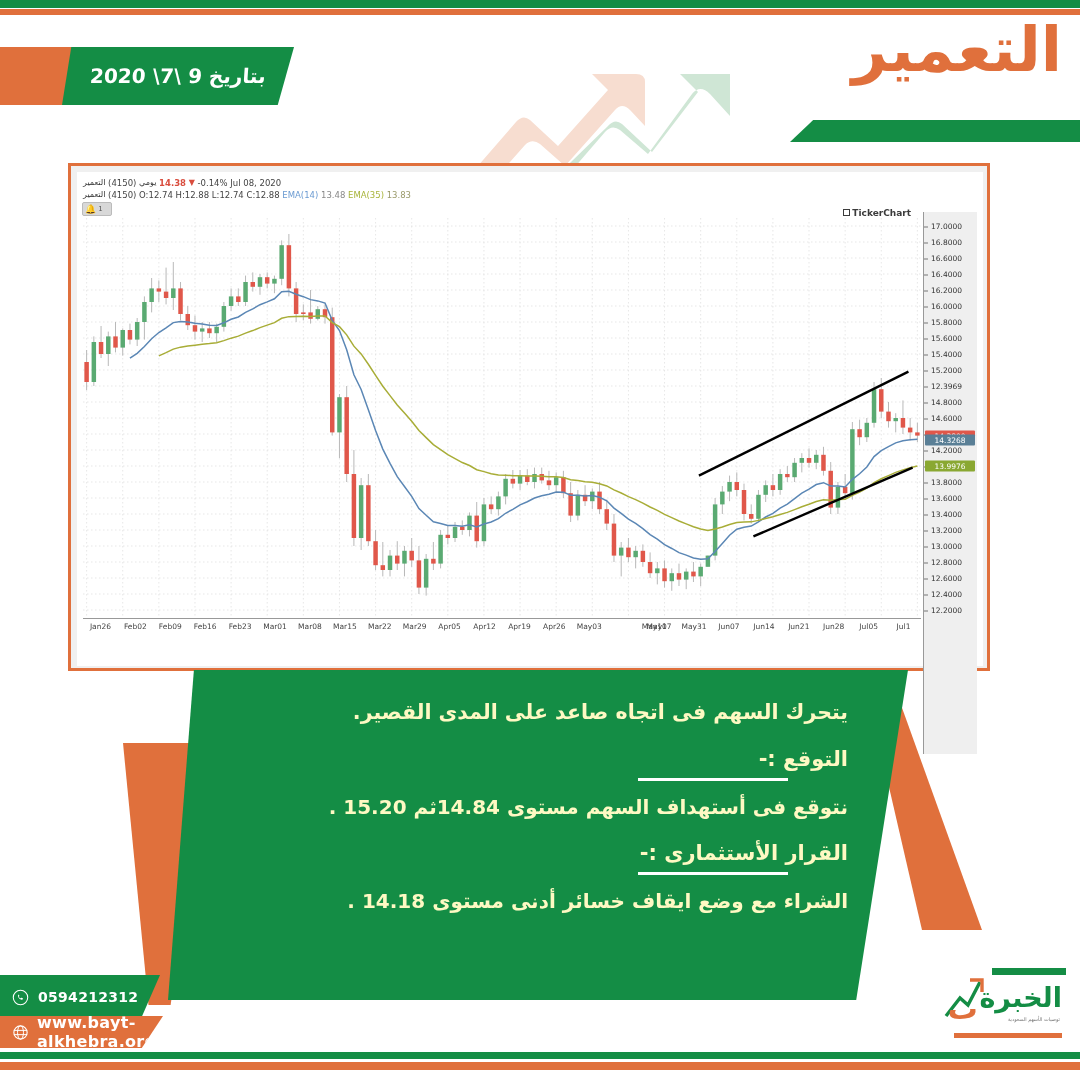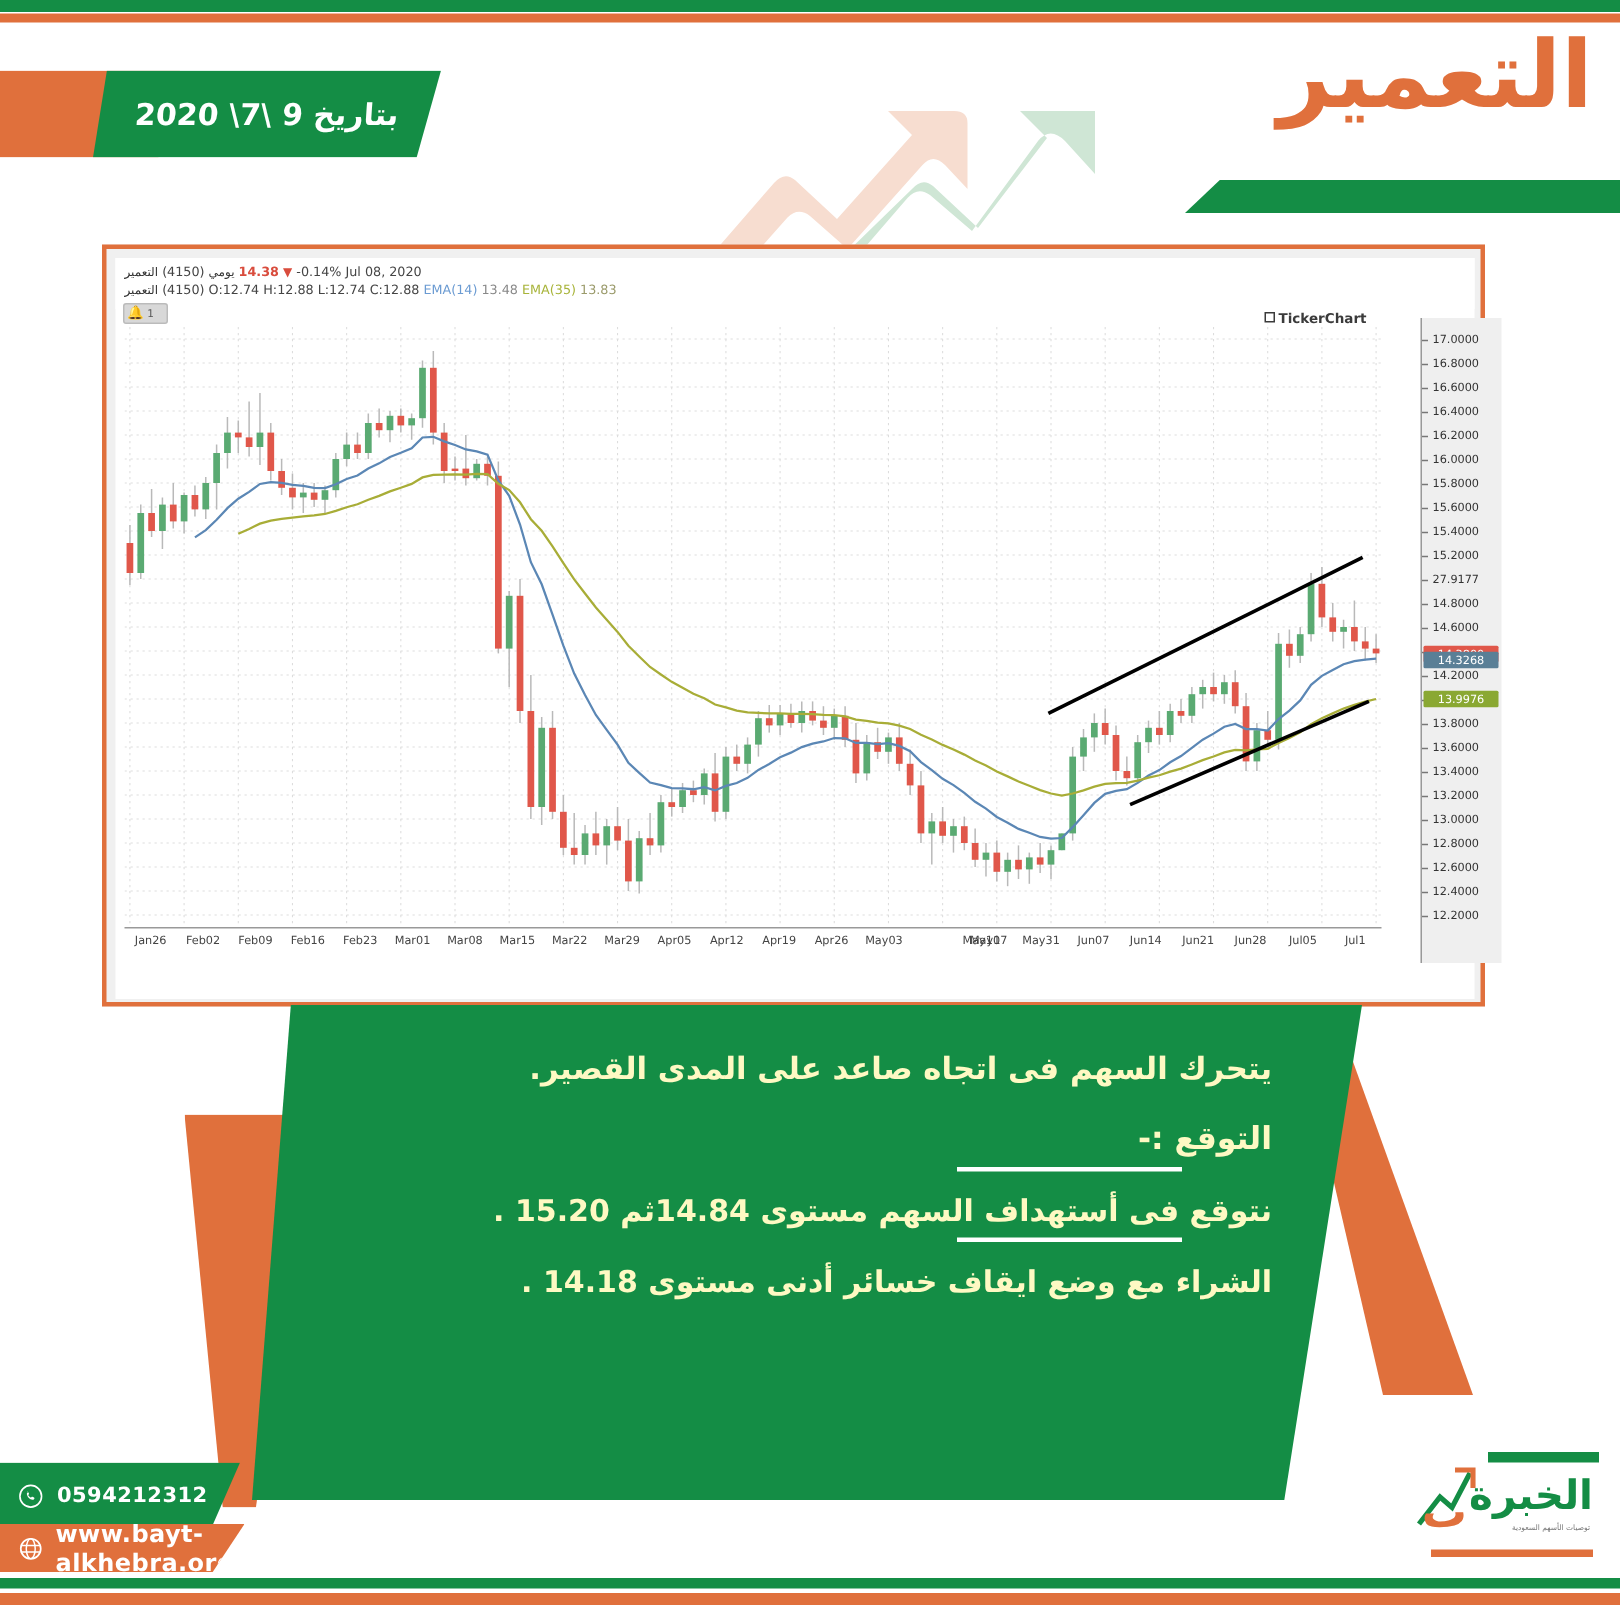--- a/index.html
+++ b/index.html
@@ -89,22 +89,22 @@
     position:absolute; right:72px; top:36px; font-size:9px; font-weight:bold; color:#3b3b3b;
   }
   #ticker-wm .box { display:inline-block; width:7px; height:7px; border:1.3px solid #3b3b3b; margin-right:2px; }
 
   #plot { position:absolute; left:6px; top:46px; width:838px; height:400px; }
   #xaxis { position:absolute; left:6px; top:446px; width:838px; height:22px; border-top:1px solid #999; }
   .xtick {
     position:absolute; top:3px; font-size:7.5px; color:#444; transform:translateX(-50%); white-space:nowrap;
   }
   #yaxis {
-    position:absolute; left:846px; top:40px; width:54px; height:430px;
-    background:#efefef; border-left:1px solid #999;margin-left:24px;
+    position:absolute; left:846px; top:40px; width:54px; height:542px;
+    background:#efefef; border-left:1px solid #999;
   }
   .ytick {
     position:absolute; left:7px; font-size:7.5px; color:#333; transform:translateY(-50%); white-space:nowrap;
   }
   .ytick::before {
     content:""; position:absolute; left:-7px; top:50%; width:4px; height:1px; background:#777;
   }
   .ymark {
     position:absolute; left:1px; width:50px; height:11px; font-size:7.5px; color:#fff;
     display:flex; align-items:center; justify-content:center; transform:translateY(-50%);
@@ -544,21 +544,21 @@
           <div class="ytick" style="top: 14px;">17.0000</div>
           <div class="ytick" style="top: 30px;">16.8000</div>
           <div class="ytick" style="top: 46px;">16.6000</div>
           <div class="ytick" style="top: 62px;">16.4000</div>
           <div class="ytick" style="top: 78px;">16.2000</div>
           <div class="ytick" style="top: 94px;">16.0000</div>
           <div class="ytick" style="top: 110px;">15.8000</div>
           <div class="ytick" style="top: 126px;">15.6000</div>
           <div class="ytick" style="top: 142px;">15.4000</div>
           <div class="ytick" style="top: 158px;">15.2000</div>
-          <div class="ytick" style="top: 174px;">27.9177</div>
+          <div class="ytick" style="top: 174px;">12.3969</div>
           <div class="ytick" style="top: 190px;">14.8000</div>
           <div class="ytick" style="top: 206px;">14.6000</div>
           <div class="ytick" style="top: 222px;">14.4000</div>
           <div class="ytick" style="top: 238px;">14.2000</div>
           <div class="ytick" style="top: 254px;">14.0000</div>
           <div class="ytick" style="top: 270px;">13.8000</div>
           <div class="ytick" style="top: 286px;">13.6000</div>
           <div class="ytick" style="top: 302px;">13.4000</div>
           <div class="ytick" style="top: 318px;">13.2000</div>
           <div class="ytick" style="top: 334px;">13.0000</div>
@@ -574,20 +574,21 @@
   </div>
 
   <div id="banner-wrap">
     <div id="tri-left"></div>
     <div id="tri-right"></div>
     <div id="green-banner">
       <div class="b-line" id="line-1">يتحرك السهم فى اتجاه صاعد على المدى القصير.</div>
       <div class="b-line b-head">التوقع :-</div>
       <div class="b-rule"></div>
       <div class="b-line b-body">نتوقع فى أستهداف السهم مستوى 14.84ثم 15.20 .</div>
+      <div class="b-line b-head">القرار الأستثمارى :-</div>
       <div class="b-rule"></div>
       <div class="b-line b-body">الشراء  مع وضع ايقاف خسائر أدنى مستوى 14.18 .</div>
     </div>
   </div>
 
   <div id="wa-wrap">
     <div id="wa-shape">
       <svg class="ft-ico" viewBox="0 0 24 24">
         <circle cx="12" cy="12" r="10.2" fill="none" stroke="#fff" stroke-width="1.5"></circle>
         <path d="M8.6 7.6c.35-.1.7 0 .9.35l.8 1.4c.15.3.1.6-.1.85l-.5.55c-.1.12-.12.28-.04.42.5.9 1.25 1.6 2.2 2.05.15.07.32.04.42-.08l.5-.55c.22-.25.55-.3.85-.15l1.45.75c.35.18.5.55.38.9-.25.75-1 1.25-1.8 1.15-2.6-.35-4.9-2.6-5.3-5.2-.1-.8.45-1.6 1.25-1.85z" fill="#fff"></path>

